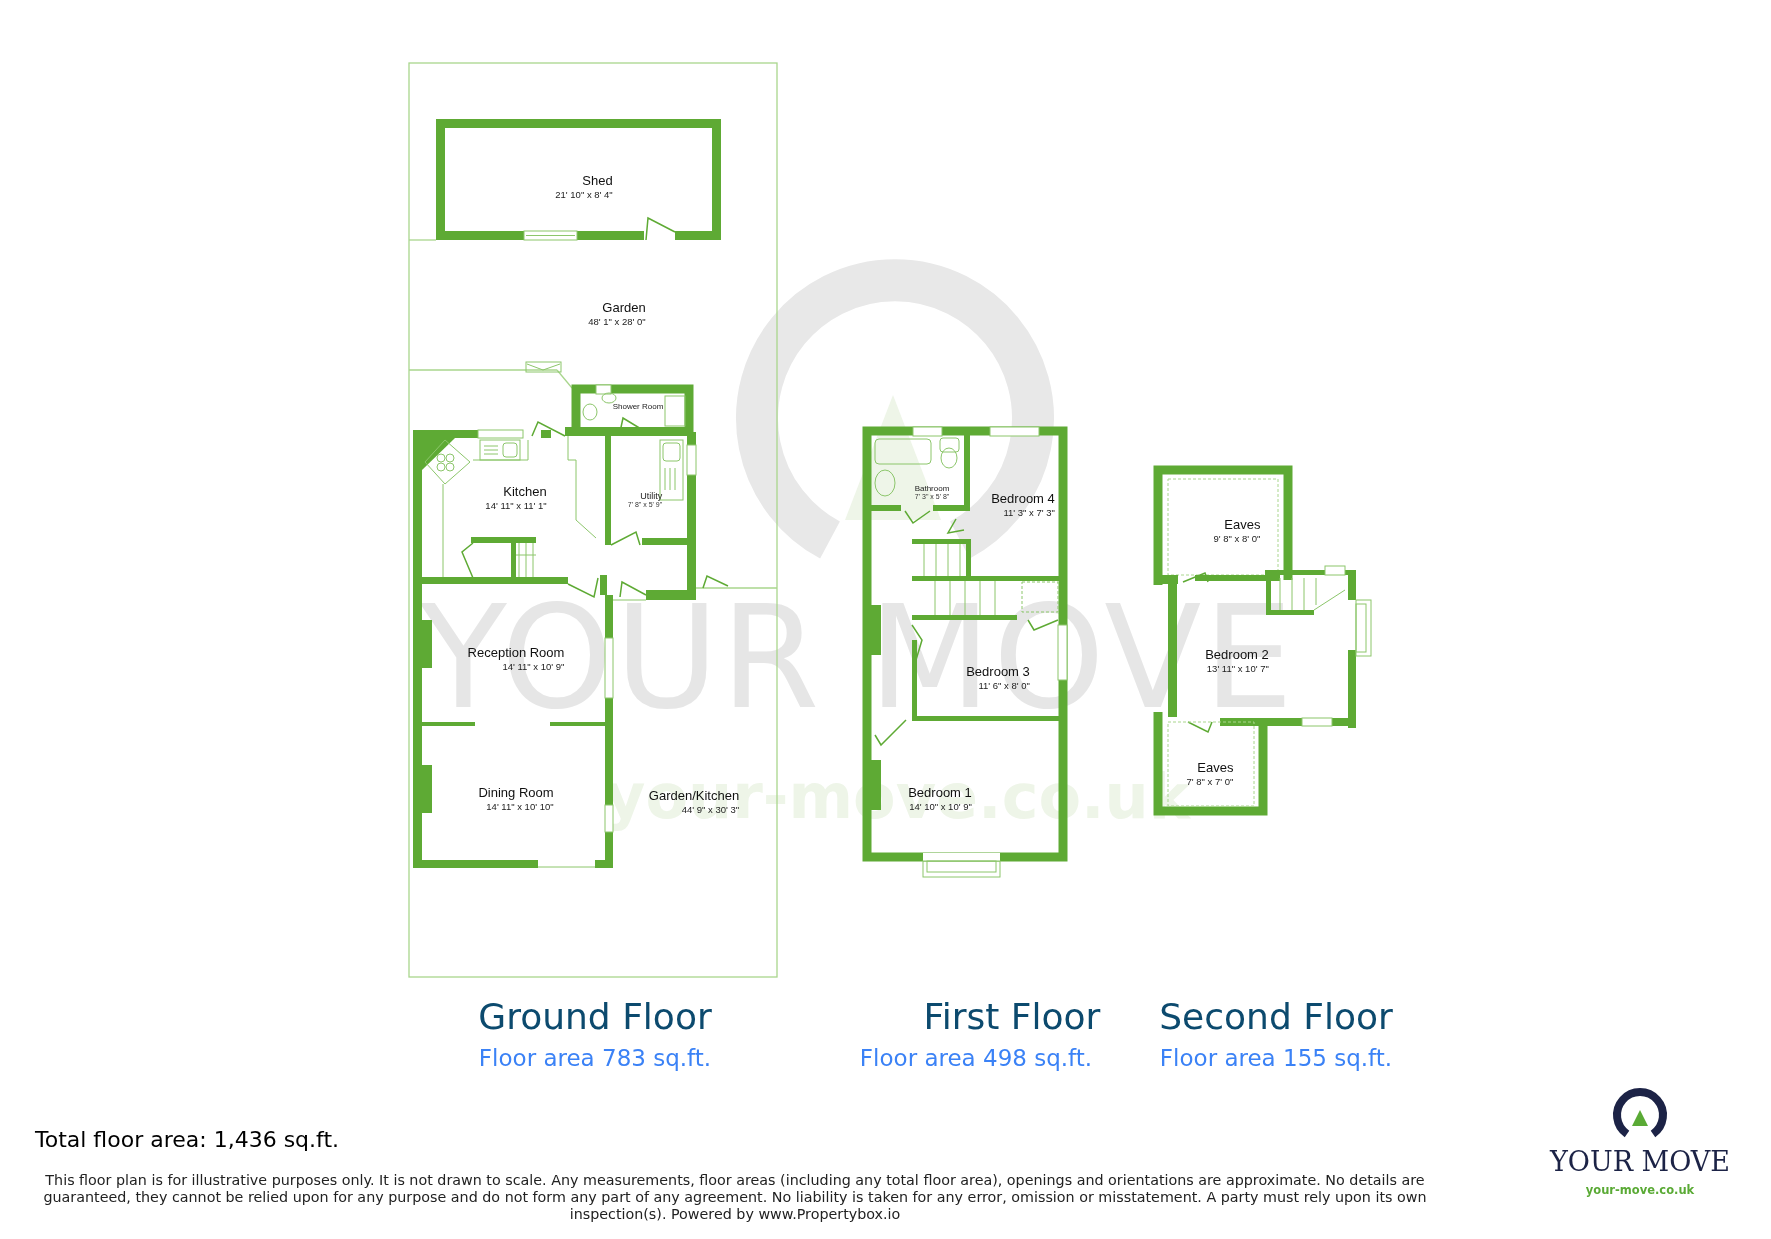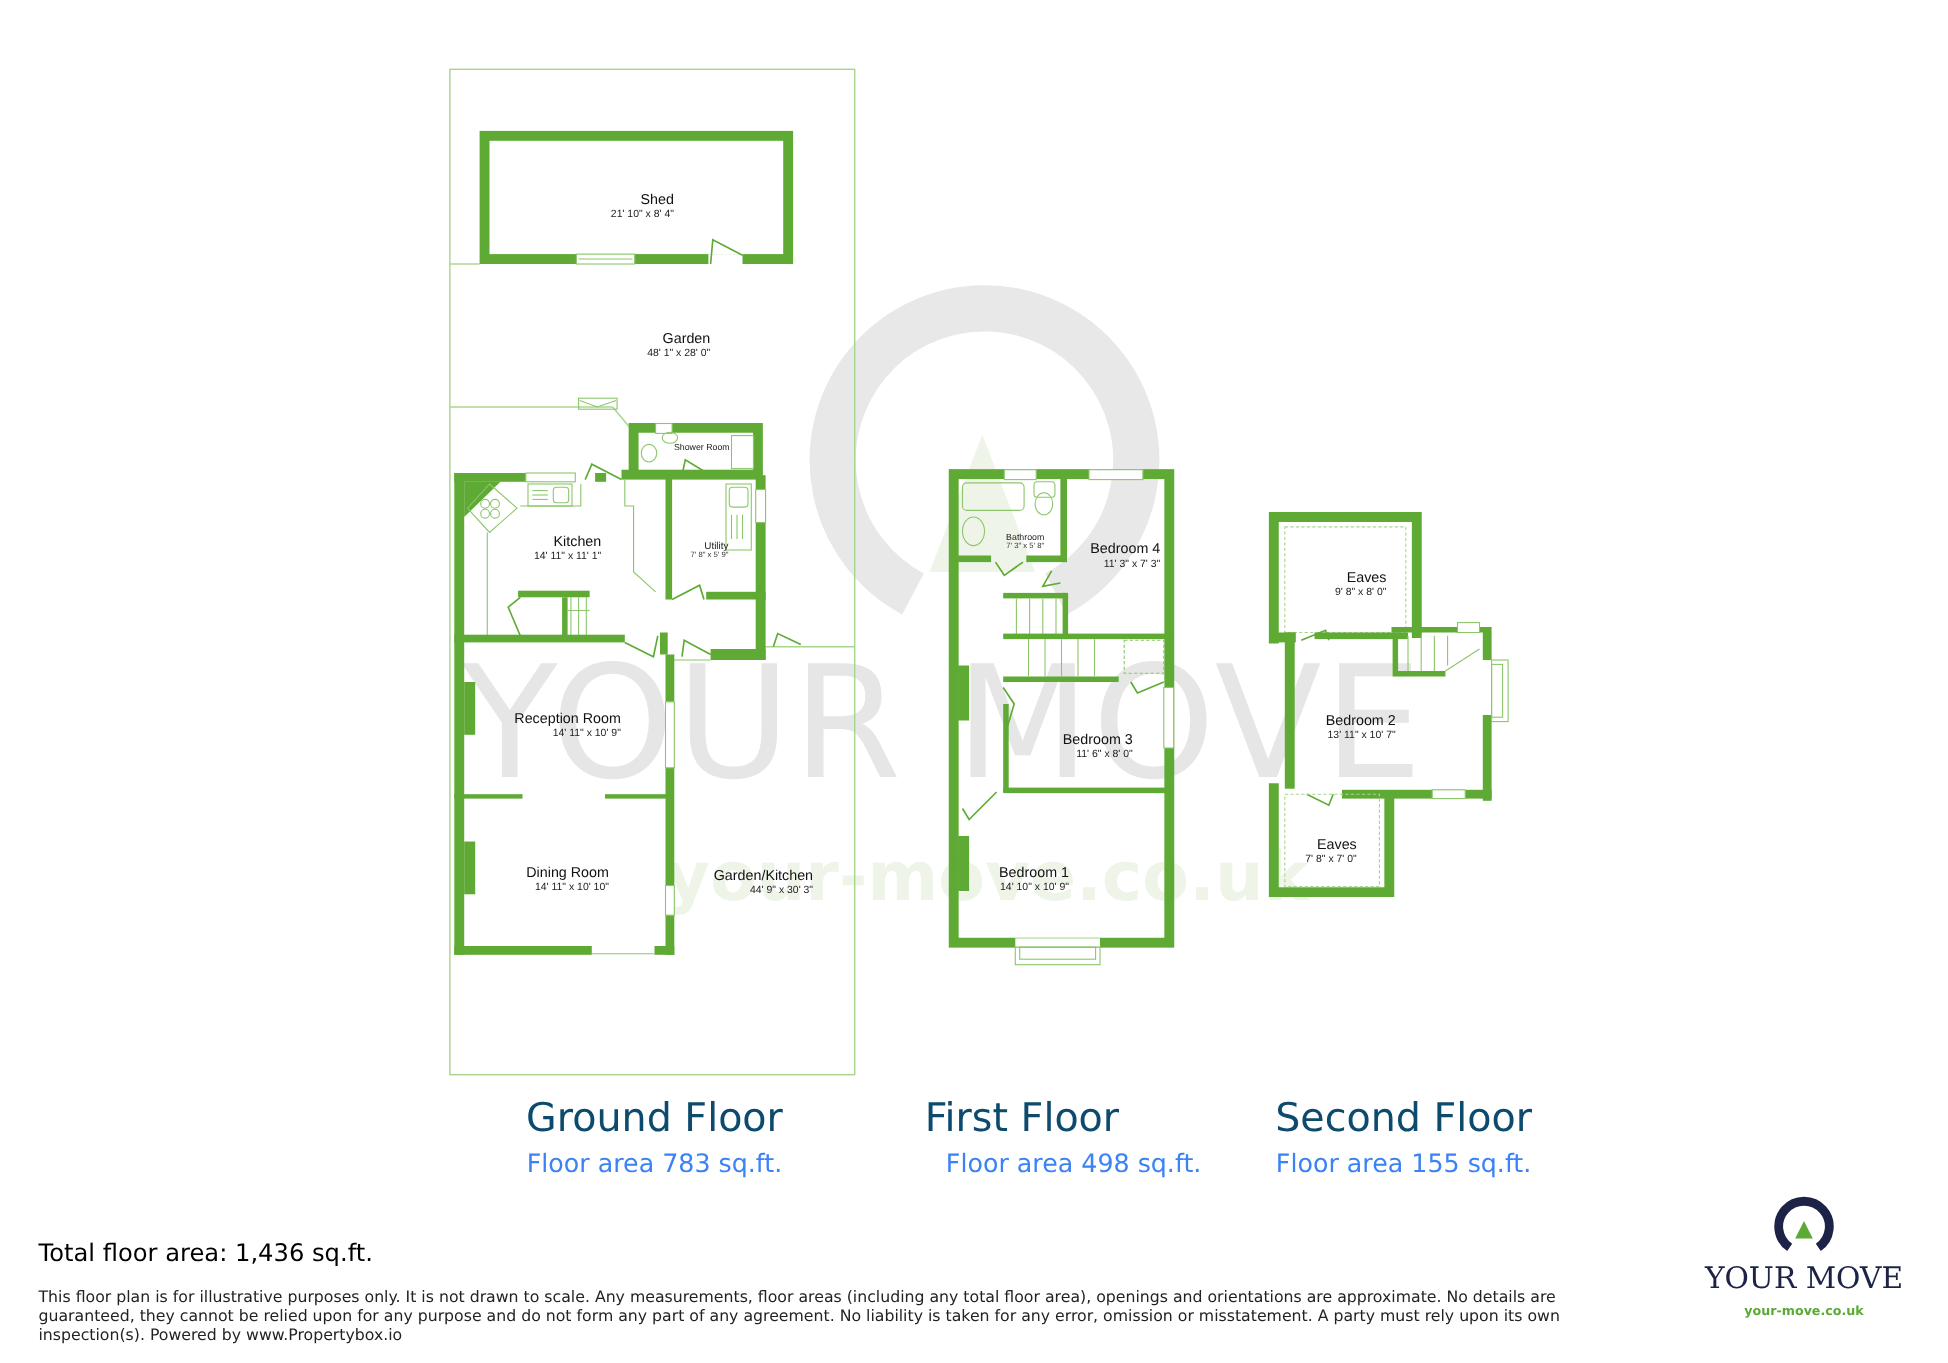--- a/index.html
+++ b/index.html
@@ -9,21 +9,21 @@
   .wm-url { position:absolute; left:605px; top:760px; font-family:"DejaVu Sans", sans-serif; font-weight:bold; font-size:62px; color:#eef5e8; white-space:nowrap; }
   svg.plan { position:absolute; left:0; top:0; }
   .lbl { position:absolute; transform:translateX(-50%); text-align:right; white-space:nowrap; }
   .rn { font-size:13px; color:#111; }
   .rd { font-size:9.5px; color:#222; margin-top:1px; }
   .rn-s { font-size:8px; color:#222; }
   .rd-s { font-size:7px; color:#333; }
   .floor-title { position:absolute; transform:translateX(-50%); font-family:"DejaVu Sans", sans-serif; font-size:36px; color:#0c4a6e; white-space:nowrap; }
   .floor-area { position:absolute; transform:translateX(-50%); font-family:"DejaVu Sans", sans-serif; font-size:23px; color:#3b82f6; white-space:nowrap; }
   .total { position:absolute; left:35px; top:1127px; font-family:"DejaVu Sans", sans-serif; font-size:22px; color:#000; white-space:nowrap; }
-  .disclaimer { position:absolute; left:35px; top:1172px; width:1400px; font-family:"DejaVu Sans", sans-serif; font-size:14.3px; line-height:17px; color:#222; }
+  .disclaimer { position:absolute; left:35px; top:1172px; width:1400px; font-family:"DejaVu Sans", sans-serif; font-size:14.3px; line-height:17px; color:#222;text-align:center; }
   .logo { position:absolute; left:1545px; top:1086px; width:190px; text-align:center; }
   .logo-name { font-family:"DejaVu Serif", serif; font-size:27px; color:#1c2346; letter-spacing:0px; margin-top:4px; white-space:nowrap; }
   .logo-url { font-family:"DejaVu Sans", sans-serif; font-weight:bold; font-size:11.5px; color:#5aaa35; margin-top:6px; }
 </style>
 </head>
 <body>
 
 <div class="wm">
   <svg width="1771" height="1239" style="position:absolute;left:0;top:0">
     <path d="M 830 540 A 138 138 0 1 1 960 540" fill="none" stroke="#e8e8e8" stroke-width="42"></path>
@@ -272,21 +272,21 @@
   <div class="rn">Bedroom 2</div>
   <div class="rd">13' 11" x 10' 7"</div>
 </div>
 <div class="lbl" style="left:1210px;top:760px">
   <div class="rn">Eaves</div>
   <div class="rd">7' 8" x 7' 0"</div>
 </div>
 
 <div class="floor-title" style="left:595px;top:996px">Ground Floor</div>
 <div class="floor-area" style="left:595px;top:1045px">Floor area 783 sq.ft.</div>
-<div class="floor-title" style="left:929px;top:996px">First Floor</div>
+<div class="floor-title" style="left:1012px;top:996px">First Floor</div>
 <div class="floor-area" style="left:976px;top:1045px">Floor area 498 sq.ft.</div>
 <div class="floor-title" style="left:1276px;top:996px">Second Floor</div>
 <div class="floor-area" style="left:1276px;top:1045px">Floor area 155 sq.ft.</div>
 
 <div class="total">Total floor area: 1,436 sq.ft.</div>
 <div class="disclaimer">This floor plan is for illustrative purposes only. It is not drawn to scale. Any measurements, floor areas (including any total floor area), openings and orientations are approximate. No details are guaranteed, they cannot be relied upon for any purpose and do not form any part of any agreement. No liability is taken for any error, omission or misstatement. A party must rely upon its own inspection(s). Powered by www.Propertybox.io</div>
 
 <div class="logo">
   <svg width="60" height="52" viewBox="0 0 60 52">
     <path d="M 17 48 A 23 23 0 1 1 43 48" fill="none" stroke="#1c2346" stroke-width="8"></path>

